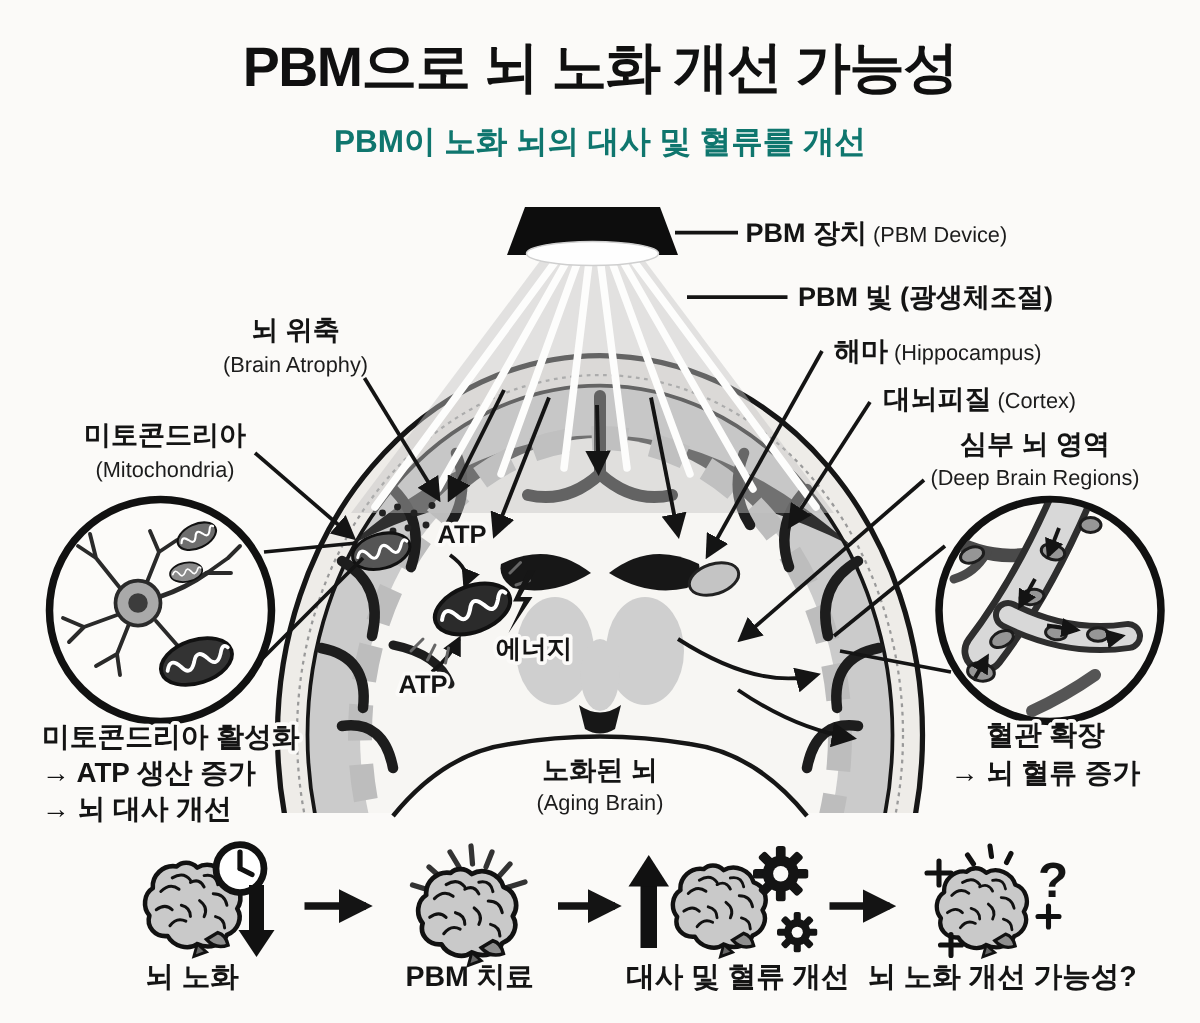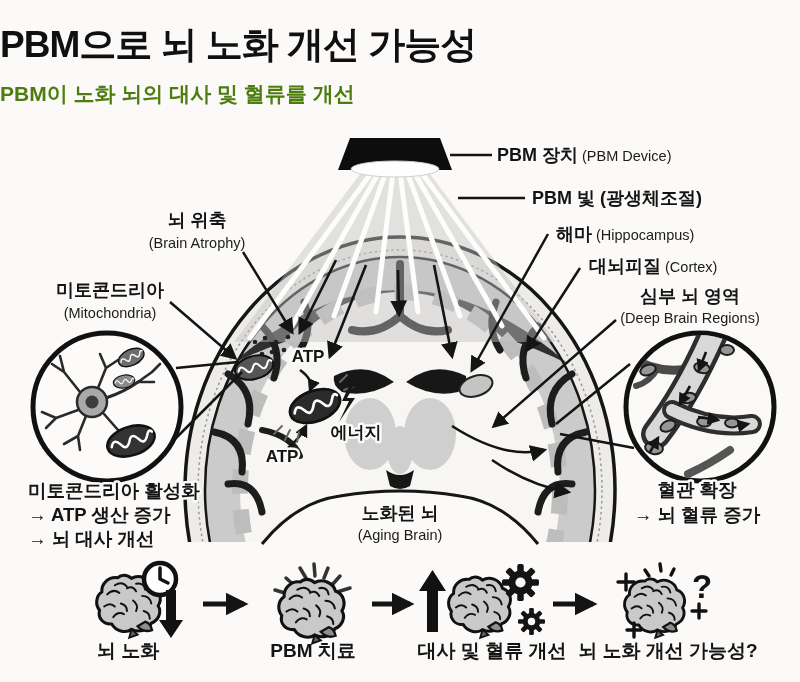--- a/index.html
+++ b/index.html
@@ -1,23 +1,23 @@
 <!DOCTYPE html>
 <html><head>
 <meta charset="utf-8">
 <style>
   html,body{margin:0;padding:0;}
   body{
     width:800px;height:682px;position:relative;overflow:hidden;
     background:#fbfaf8;color:#141414;
     font-family:"Liberation Sans","DejaVu Sans",sans-serif;
   }
-  .header{position:absolute;top:0;left:0;width:800px;height:130px;}
+  .header{position:absolute;top:0;left:0;width:800px;height:130px;text-align:center;}
   .header h1{margin:20px 0 0 0;font-size:37px;font-weight:bold;letter-spacing:-1px;color:#101010;}
-  .header p{margin:10px 0 0 0;font-size:21px;font-weight:bold;color:#4d7c0f;}
+  .header p{margin:10px 0 0 0;font-size:21px;font-weight:bold;color:#0f766e;}
   .main-svg{position:absolute;top:130px;left:0;}
   .flow-svg{position:absolute;top:560px;left:0;}
   svg text{font-family:"Liberation Sans","DejaVu Sans",sans-serif;fill:#141414;}
   .t-ko{font-weight:bold;font-size:18px;}
   .t-ko-s{font-weight:bold;font-size:17px;}
   .t-en{font-size:14.5px;fill:#1c1c1c;}
   .t-atp{font-weight:bold;font-size:17px;}
   .t-note{font-weight:bold;font-size:18.5px;}
   .t-step{font-weight:bold;font-size:19px;}
   .t-q{font-weight:bold;font-size:33px;}

